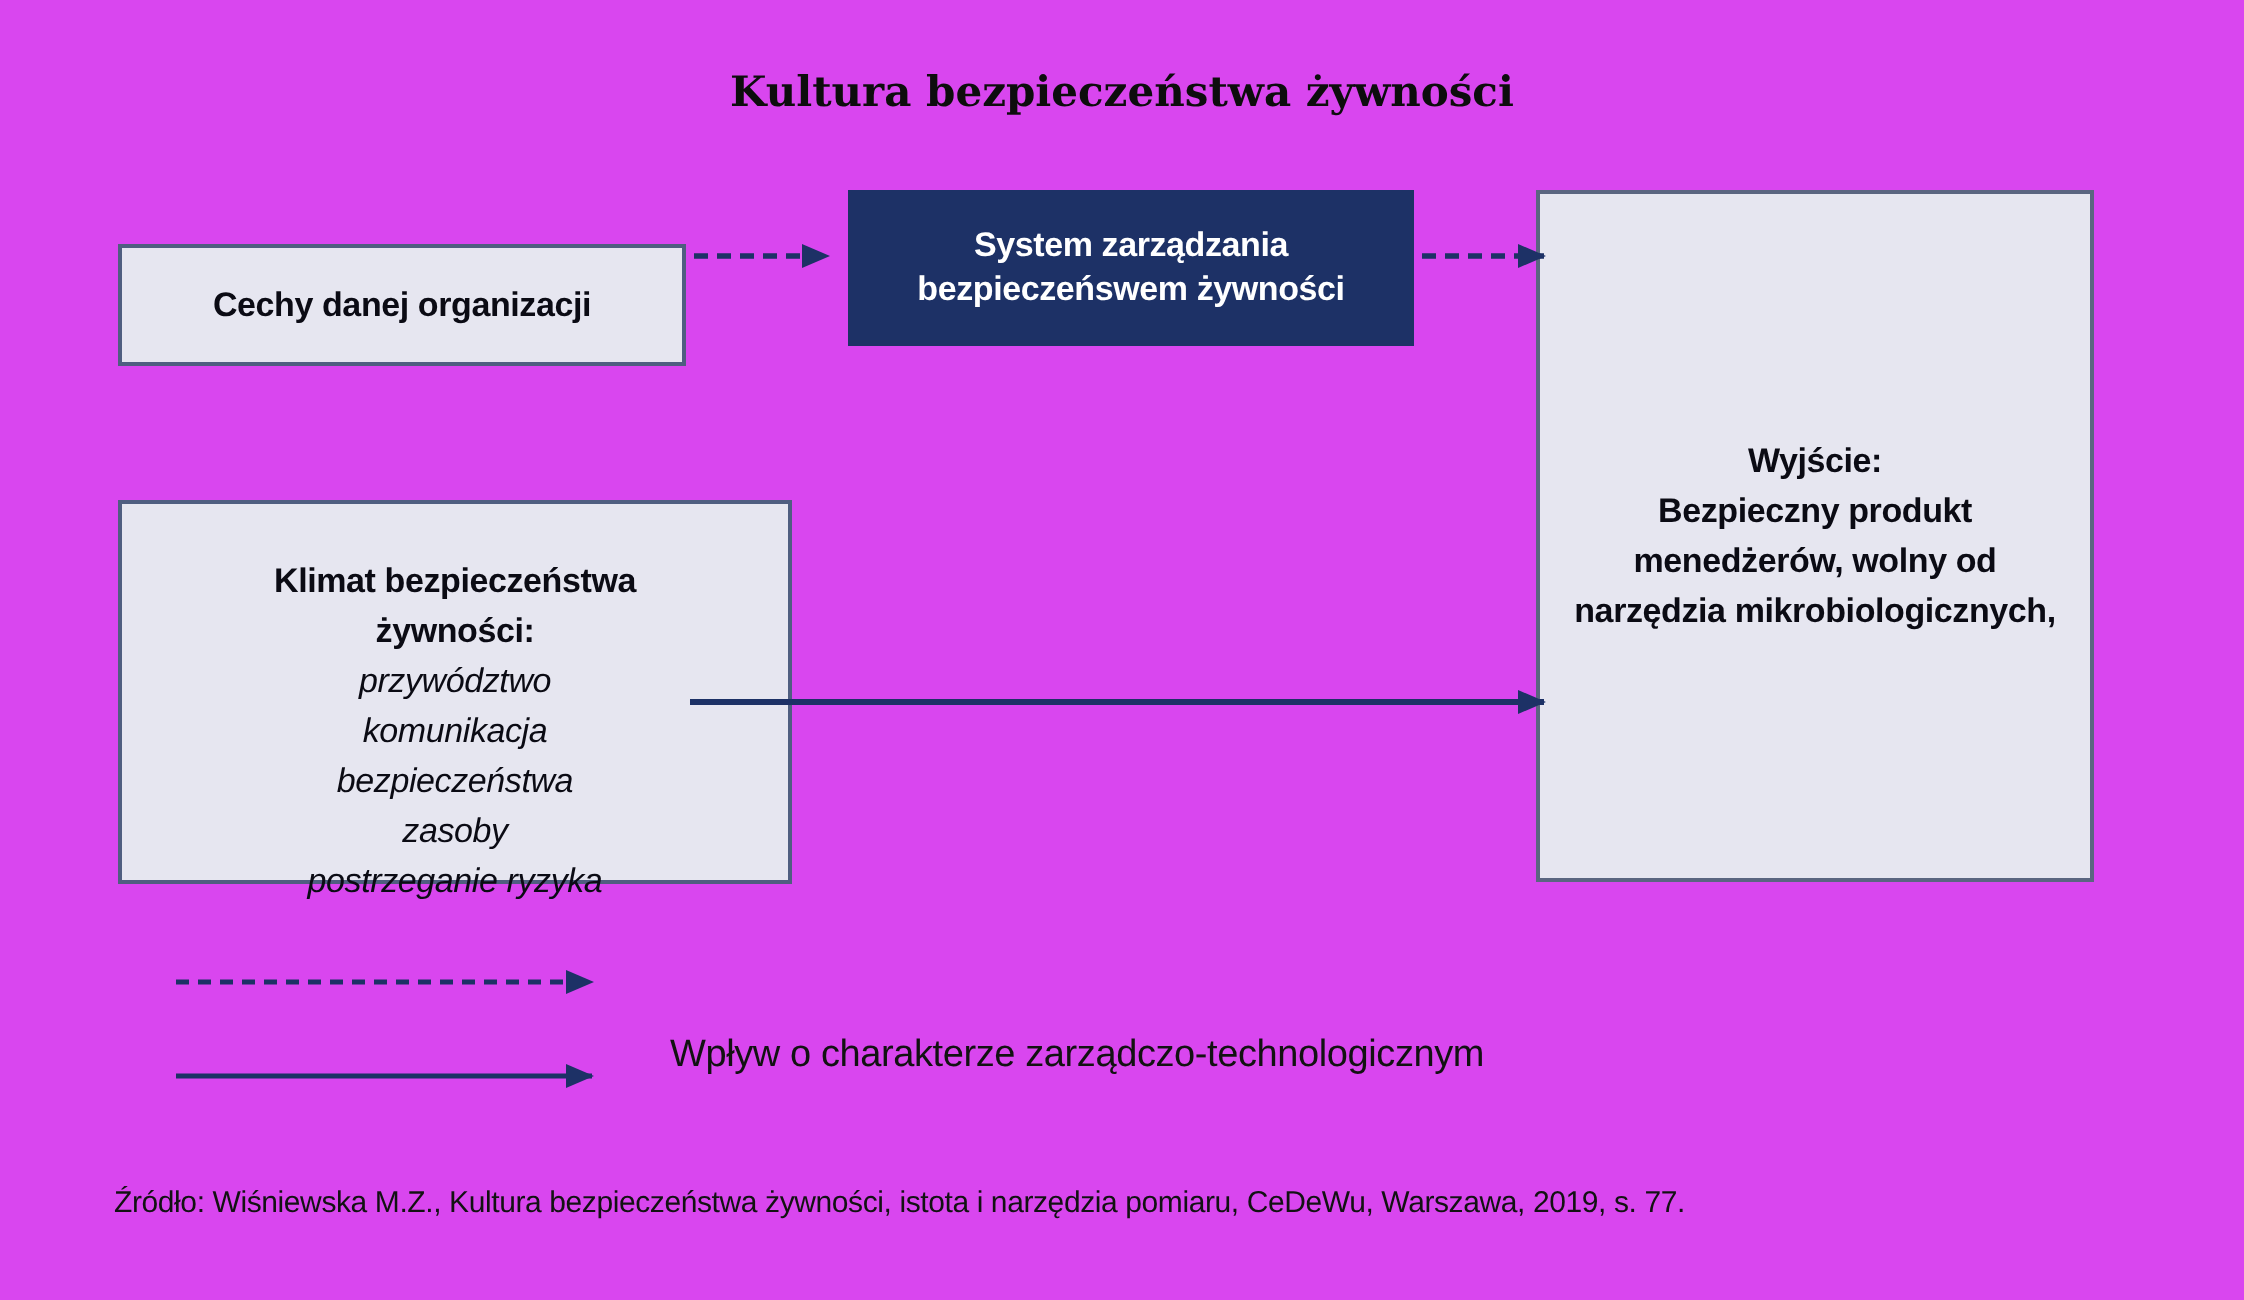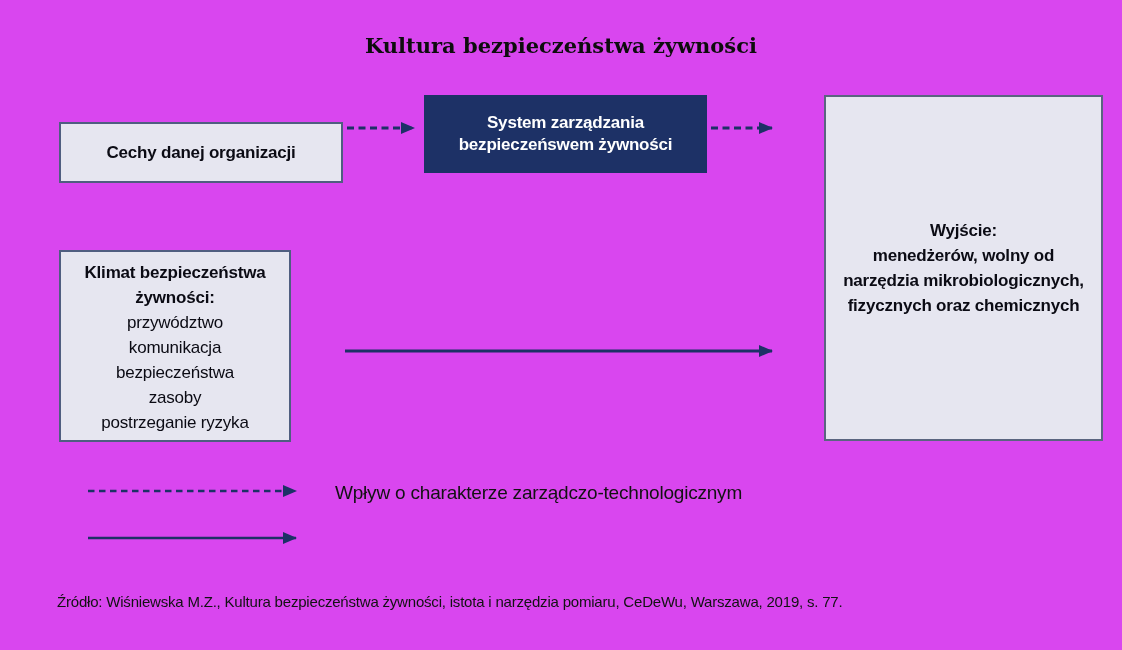--- a/index.html
+++ b/index.html
@@ -23,35 +23,36 @@
     background:#e6e6f0;
     border:2px solid #4f5e80;
     box-sizing:border-box;
     display:flex;flex-direction:column;
     align-items:center;justify-content:center;
     text-align:center;
     font-weight:bold;font-size:17px;letter-spacing:-0.2px;
   }
   .box-org{left:59px;top:96px;width:284px;height:61px;margin-top:26px;}
   .box-context{left:59px;top:183px;width:284px;height:44px;}
-  .box-climate{left:59px;top:250px;width:232px;height:192px;justify-content:flex-start;padding-top:8px;}
+  .box-climate{left:59px;top:250px;width:337px;height:192px;justify-content:flex-start;padding-top:26px;}
   .box-climate .climate-heading{width:230px;line-height:25px;font-weight:bold;}
-  .box-climate .climate-item{line-height:25px;font-weight:normal;}
+  .box-climate .climate-item{line-height:25px;font-weight:normal;font-style:italic;}
   .box-system{
     left:424px;top:95px;width:283px;height:78px;
     background:#1d3166;border:none;color:#ffffff;
     line-height:22px;
   }
   .box-system .system-label{width:240px;}
-  .box-output{left:824px;top:95px;width:279px;height:346px;border:2px solid #5a6580;}
+  .box-output{left:768px;top:95px;width:279px;height:346px;border:2px solid #5a6580;}
   .box-output .output-line{line-height:25px;}
   .arrow-layer{position:absolute;left:0;top:0;pointer-events:none;}
   .legend-label{
     position:absolute;font-size:19px;letter-spacing:-0.2px;color:#121212;
     line-height:27px;
+    margin-top:35px;
   }
   .legend-dashed-label{left:335px;top:479px;}
   .legend-solid-label{left:335px;top:524px;width:700px;}
   .source-line{
     position:absolute;left:57px;top:593px;
     font-size:15px;letter-spacing:-0.2px;color:#121212;
   }
 </style>
 </head>
 <body>
@@ -73,23 +74,23 @@
     <div class="climate-item">zasoby</div>
     <div class="climate-item">postrzeganie ryzyka</div>
   </div>
 
   <div class="box box-system">
     <div class="system-label">System zarządzania bezpieczeńswem żywności</div>
   </div>
 
   <div class="box box-output">
     <div class="output-line">Wyjście:</div>
+    <div class="output-line">Bezpieczny produkt</div>
     <div class="output-line">menedżerów, wolny od</div>
     <div class="output-line">narzędzia mikrobiologicznych,</div>
-    <div class="output-line">fizycznych oraz chemicznych</div>
   </div>
 
   <svg class="arrow-layer" width="1122" height="650" viewBox="0 0 1122 650">
     <defs>
       <marker id="arrhead" markerUnits="userSpaceOnUse" markerWidth="16" markerHeight="14" refX="14" refY="7" orient="auto">
         <path d="M1,1 L15,7 L1,13 z" fill="#1d3166"></path>
       </marker>
     </defs>
     <line x1="347" y1="128" x2="414" y2="128" stroke="#1d3166" stroke-width="2.8" stroke-dasharray="7 4.5" marker-end="url(#arrhead)"></line>
     <line x1="711" y1="128" x2="772" y2="128" stroke="#1d3166" stroke-width="2.8" stroke-dasharray="7 4.5" marker-end="url(#arrhead)"></line>

